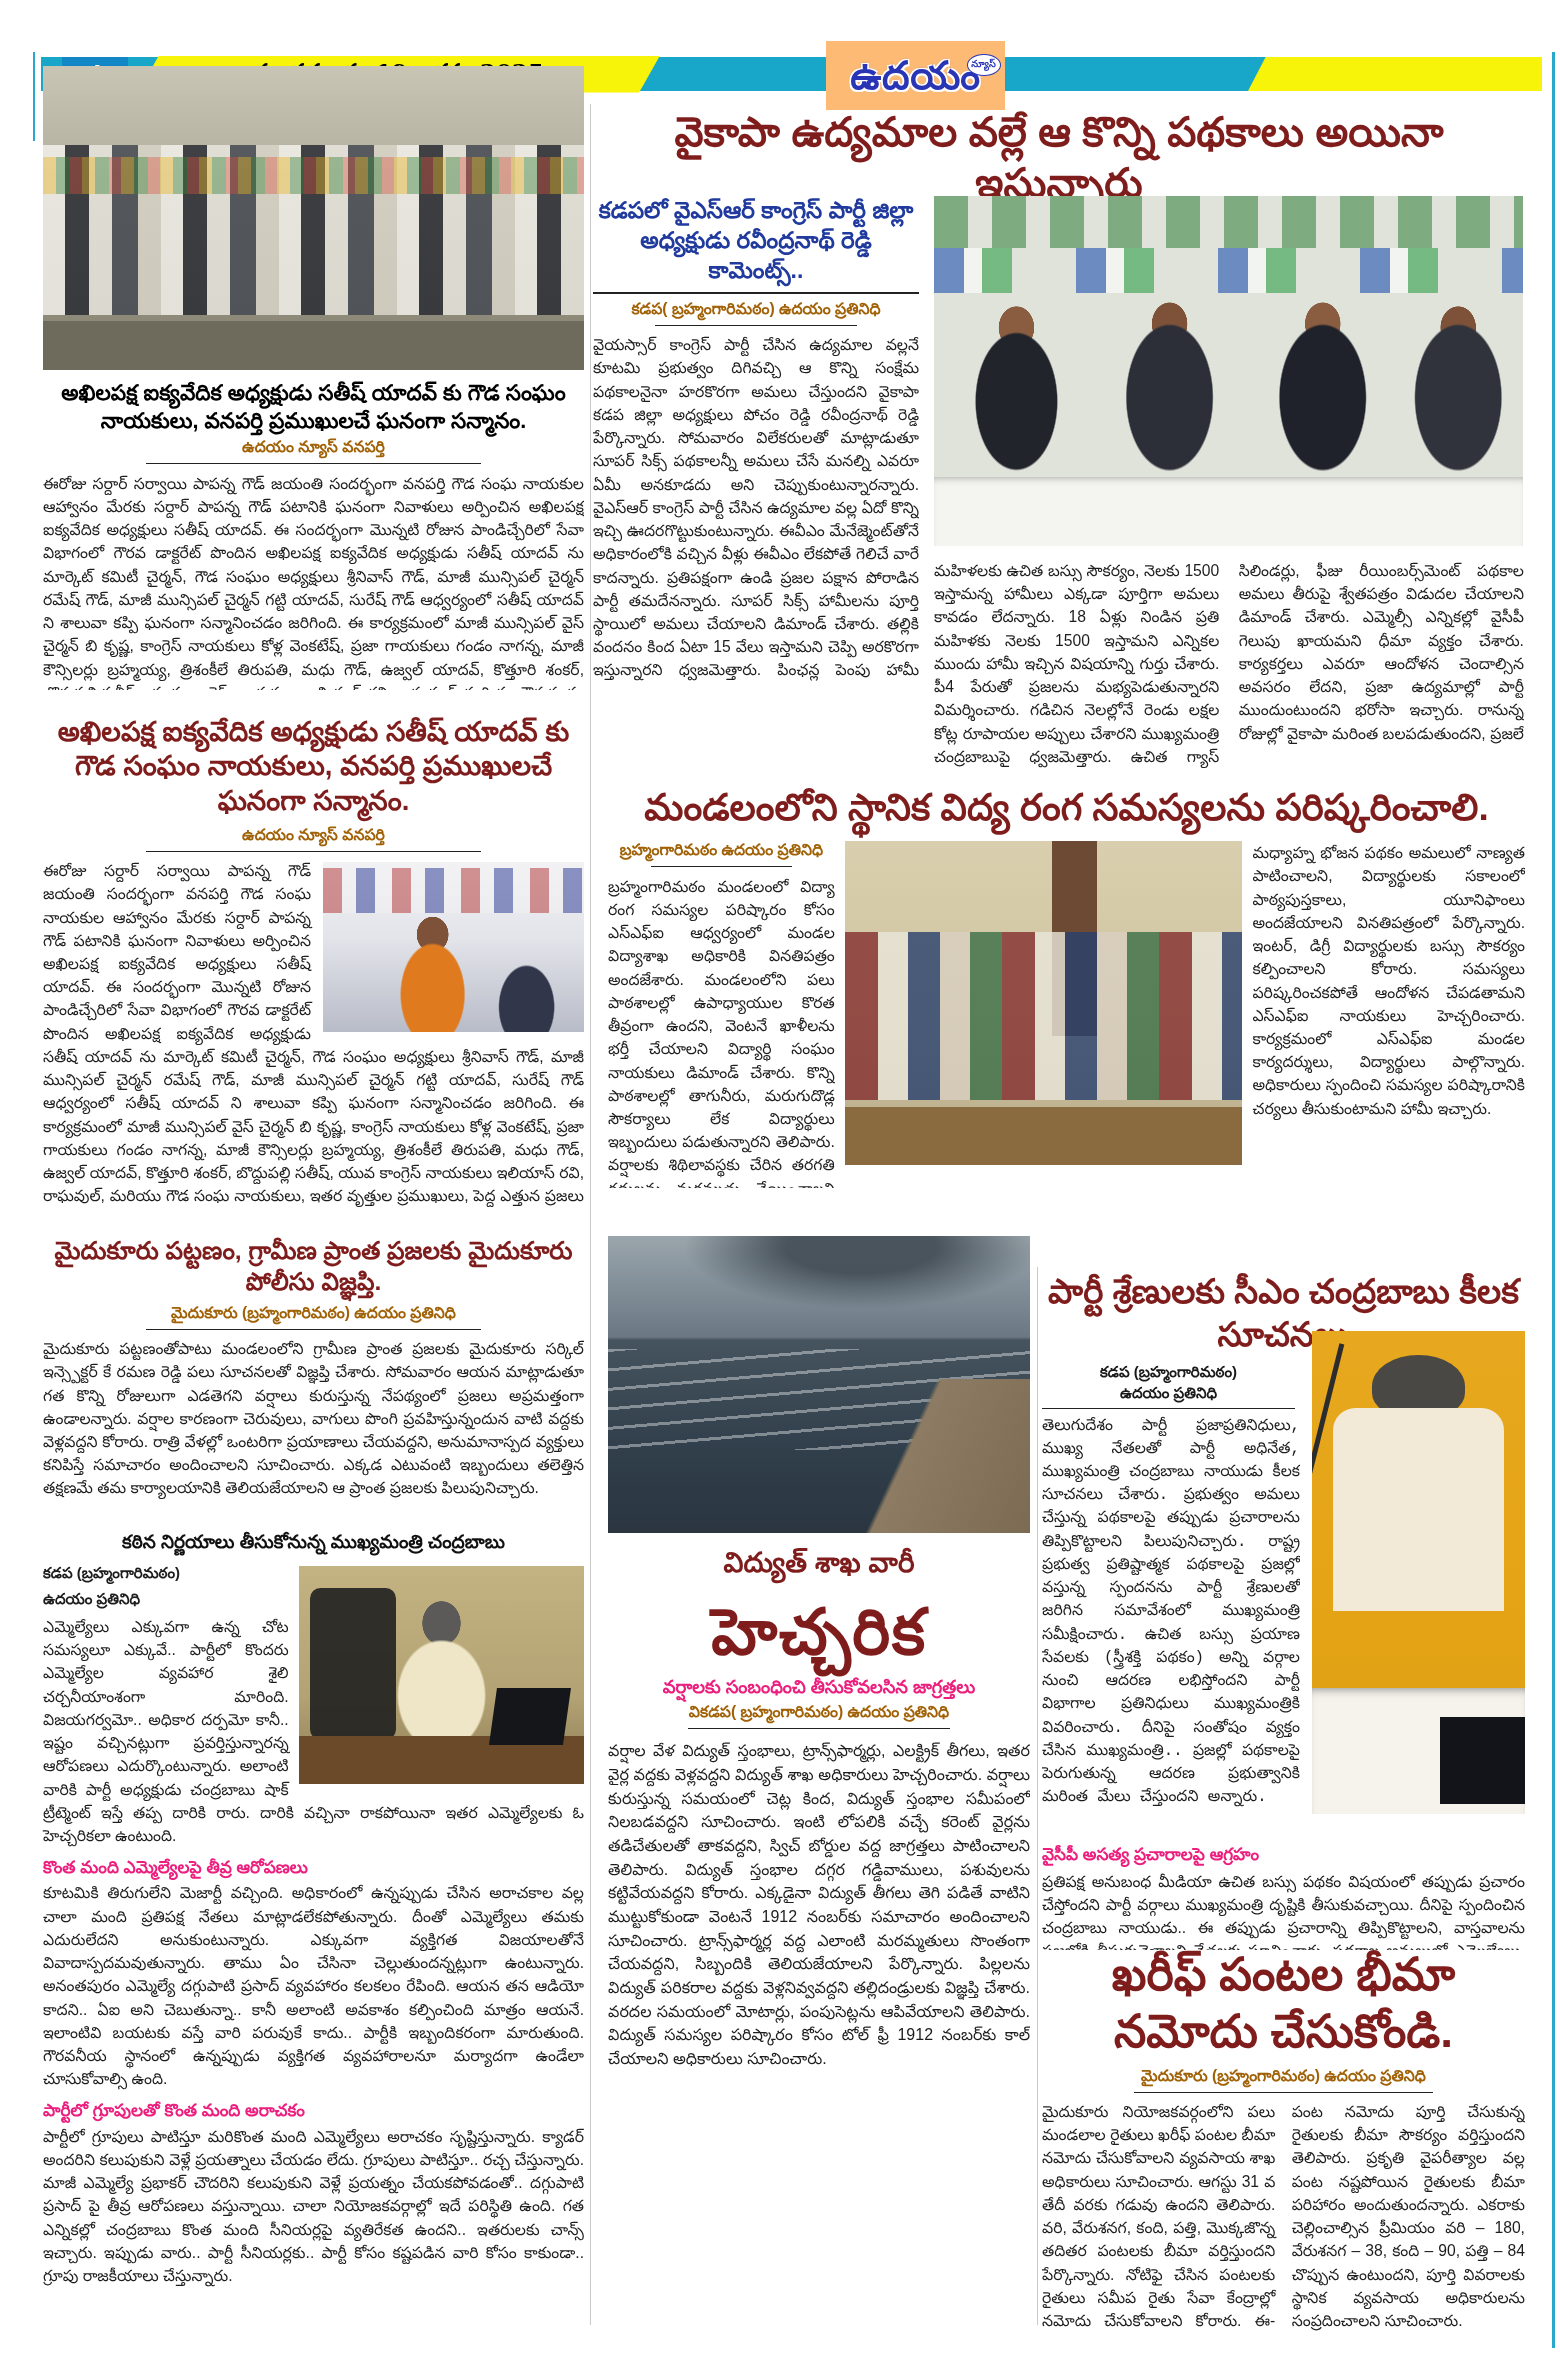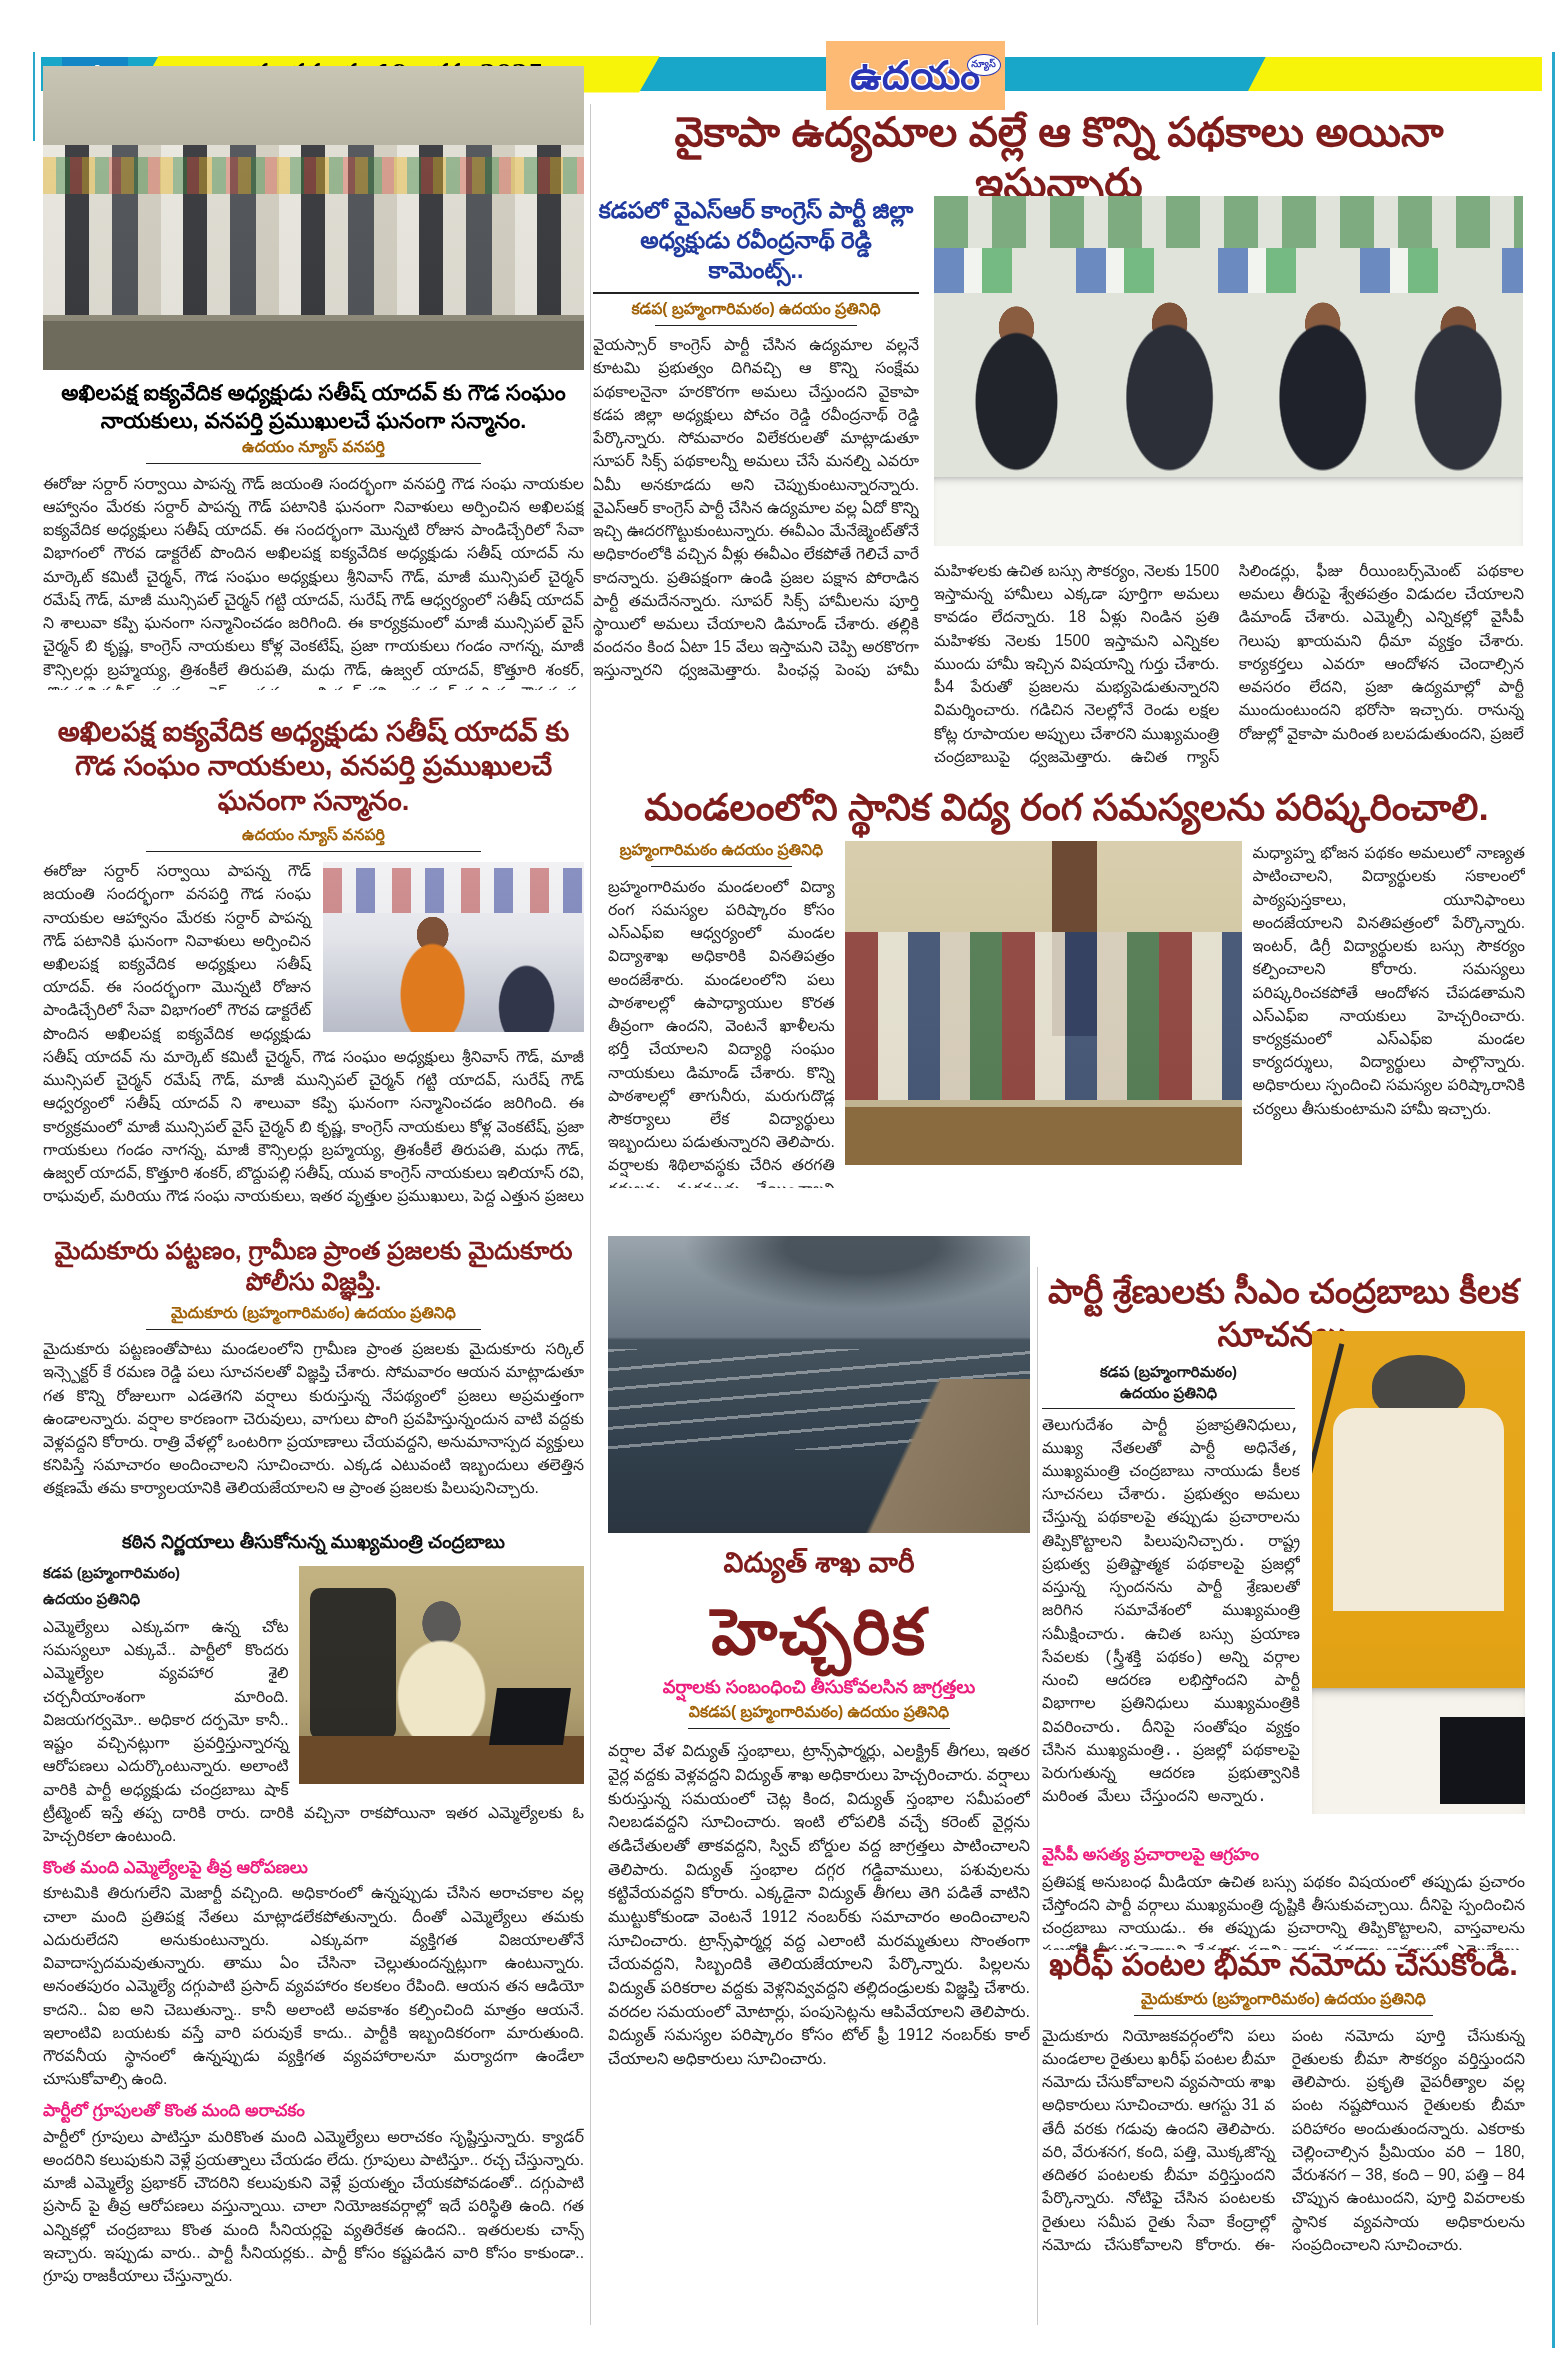--- a/index.html
+++ b/index.html
@@ -136,21 +136,21 @@
   
   .artD{position:absolute;left:1042px;top:1267px;width:483px;height:668px;}
   .artD h2{font-size:34px;margin:3px 0 7.5px 0;}
   .artD-photo{position:absolute;right:0;top:64px;}
   .artD-byline{font-weight:bold;font-size:15px;text-align:center;width:253px;}
   .artD-textL{width:258px;height:417px;overflow:hidden;font-family:Liberation Mono, monospace;}
   .artD-full{margin-top:6px;height:112px;overflow:hidden;}
 
   
   .artE{position:absolute;left:1042px;top:1938px;width:483px;height:388px;}
-  .artE h2{font-size:31px;margin:7.5px 0 6px 0;}
+  .artE h2{font-size:46px;margin:7.5px 0 6px 0;}
   .artE-cols{column-count:2;column-gap:16.4px;height:268px;overflow:hidden;}
 
   
   .cap{font-weight:bold;font-size:21.6px;text-align:center;line-height:1.3;margin:9px 3px 3px 3px;color:#000;}
   .lc-body{margin-top:6px;height:218px;overflow:hidden;}
   .head-sanman{font-size:27.6px;margin:25px 4.5px 7.5px 4.5px;}
   .sanman-photo{float:right;margin:3px 0 6px 12px;}
   .sanman-body{height:350px;overflow:hidden;}
   .head-police{font-size:24.6px;margin:27px 0 6px 0;}
   .police-body{height:191px;overflow:hidden;}

